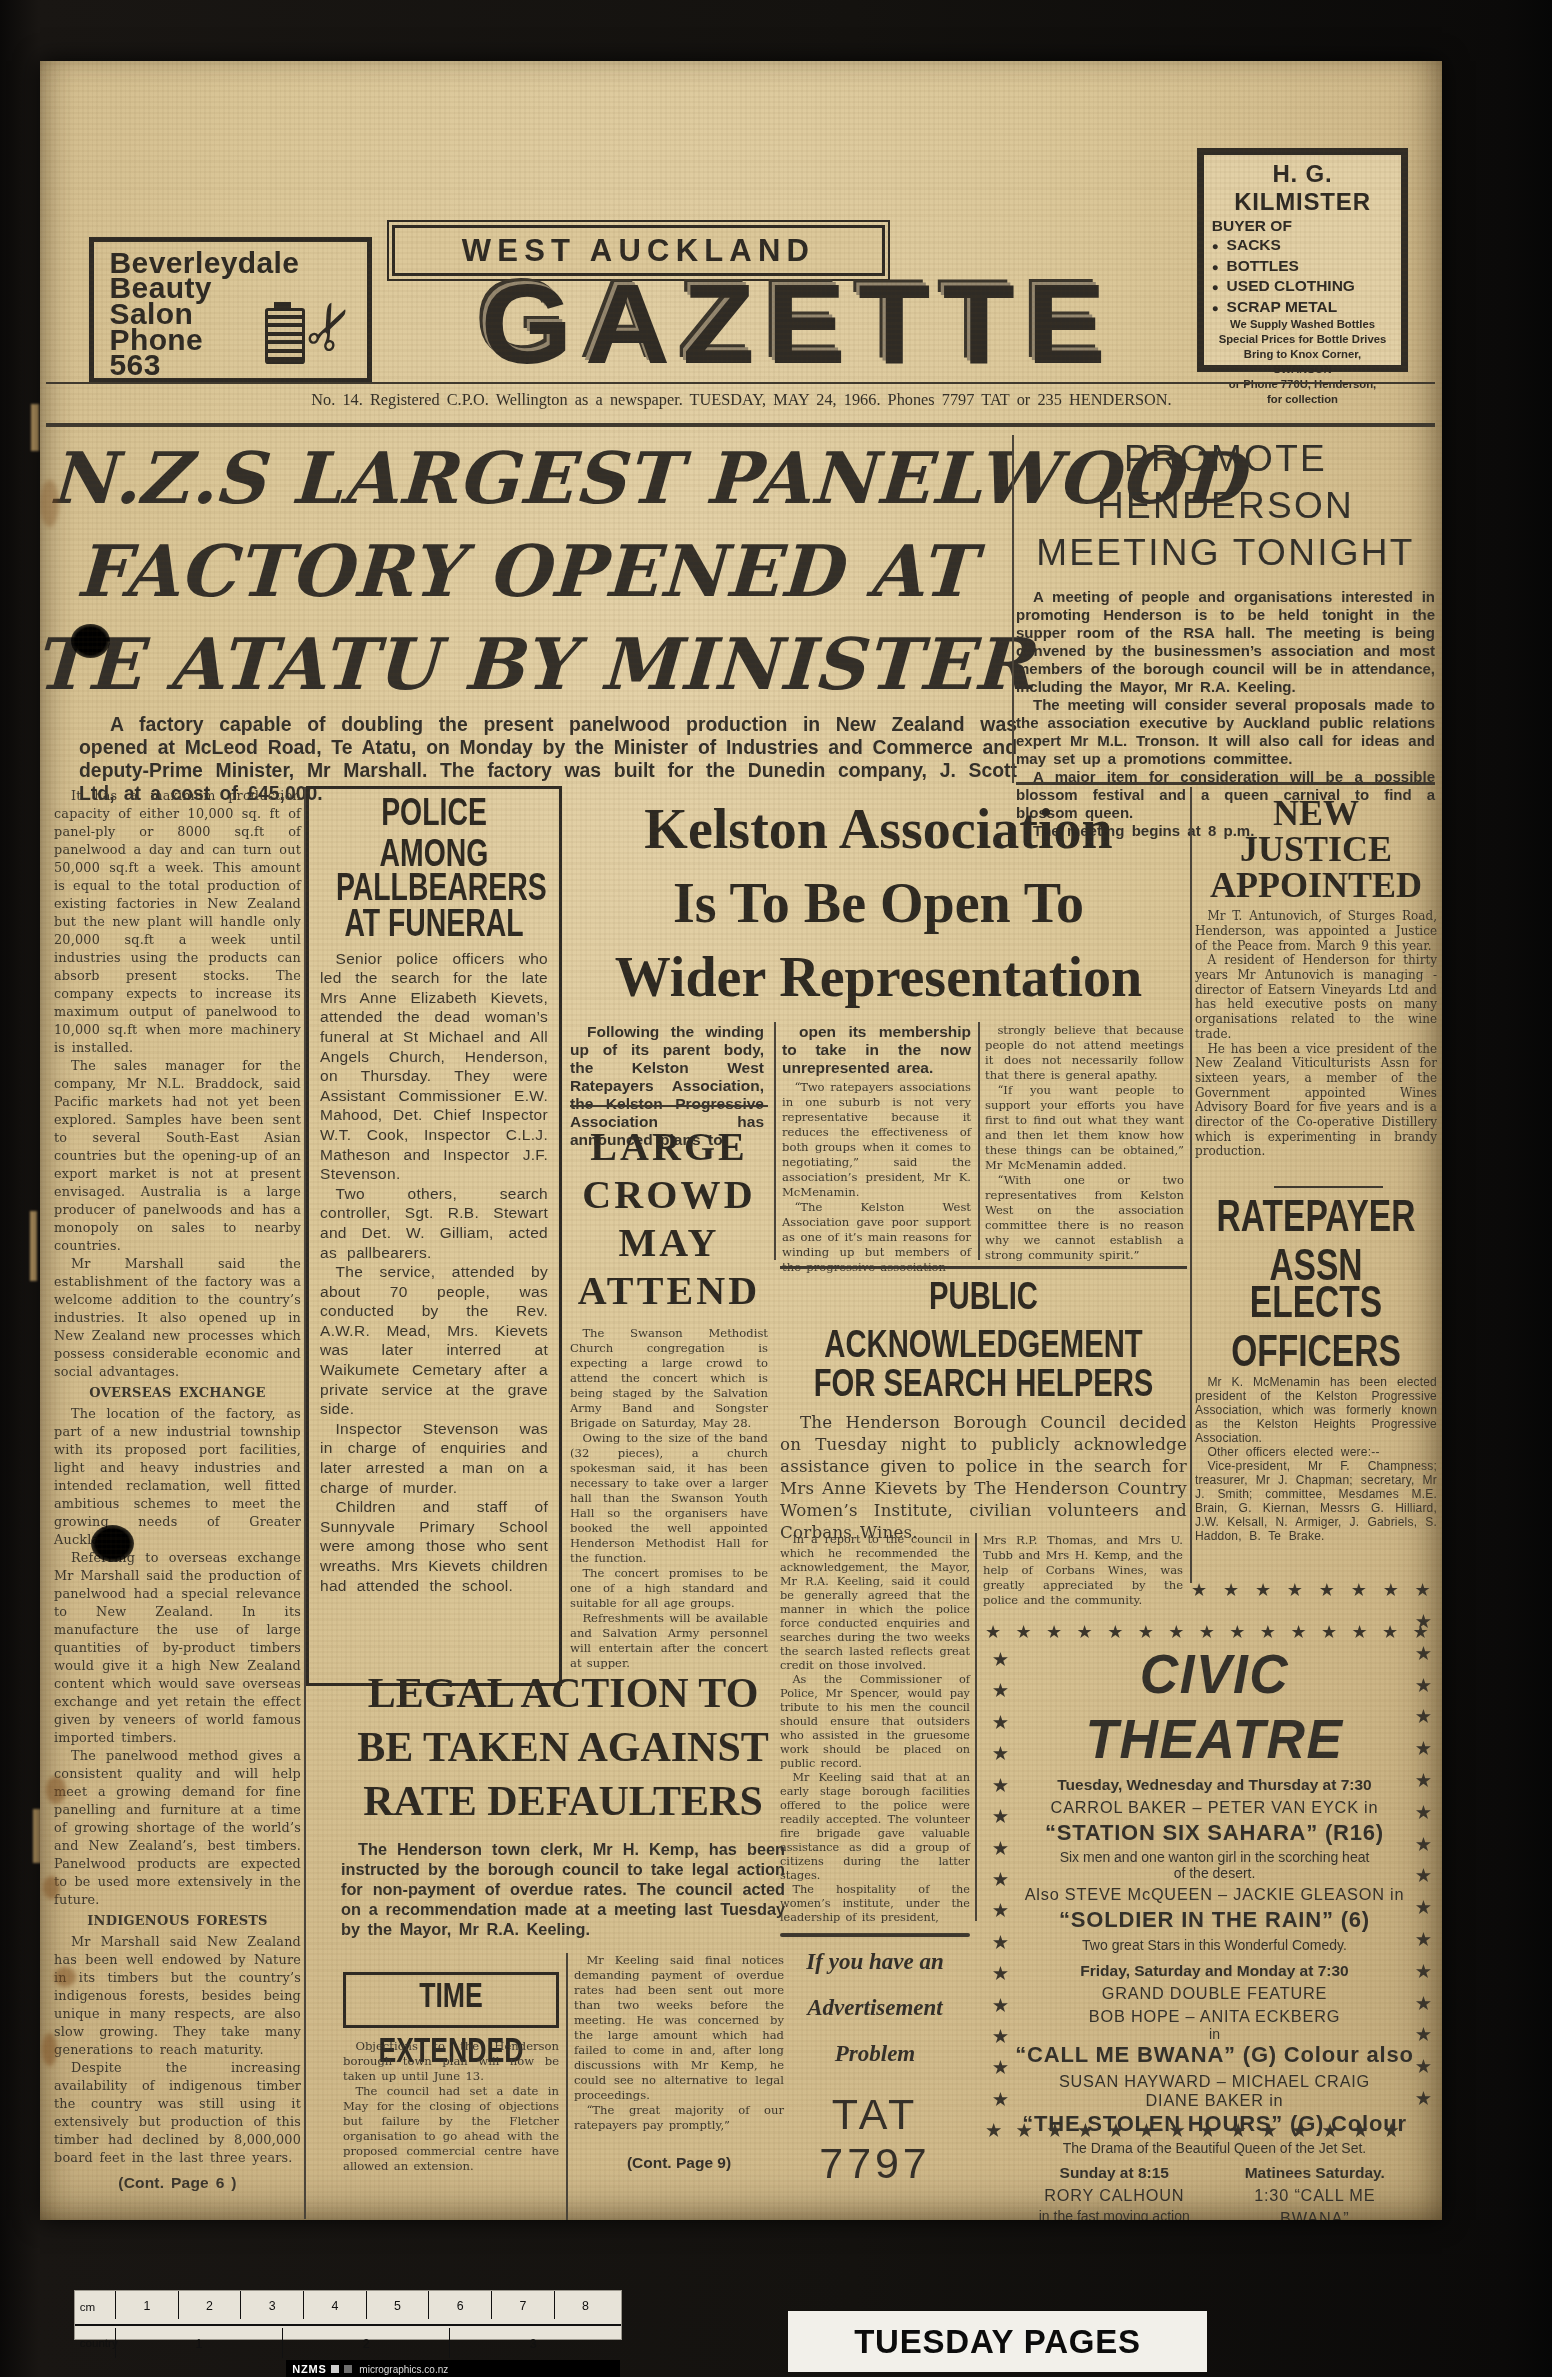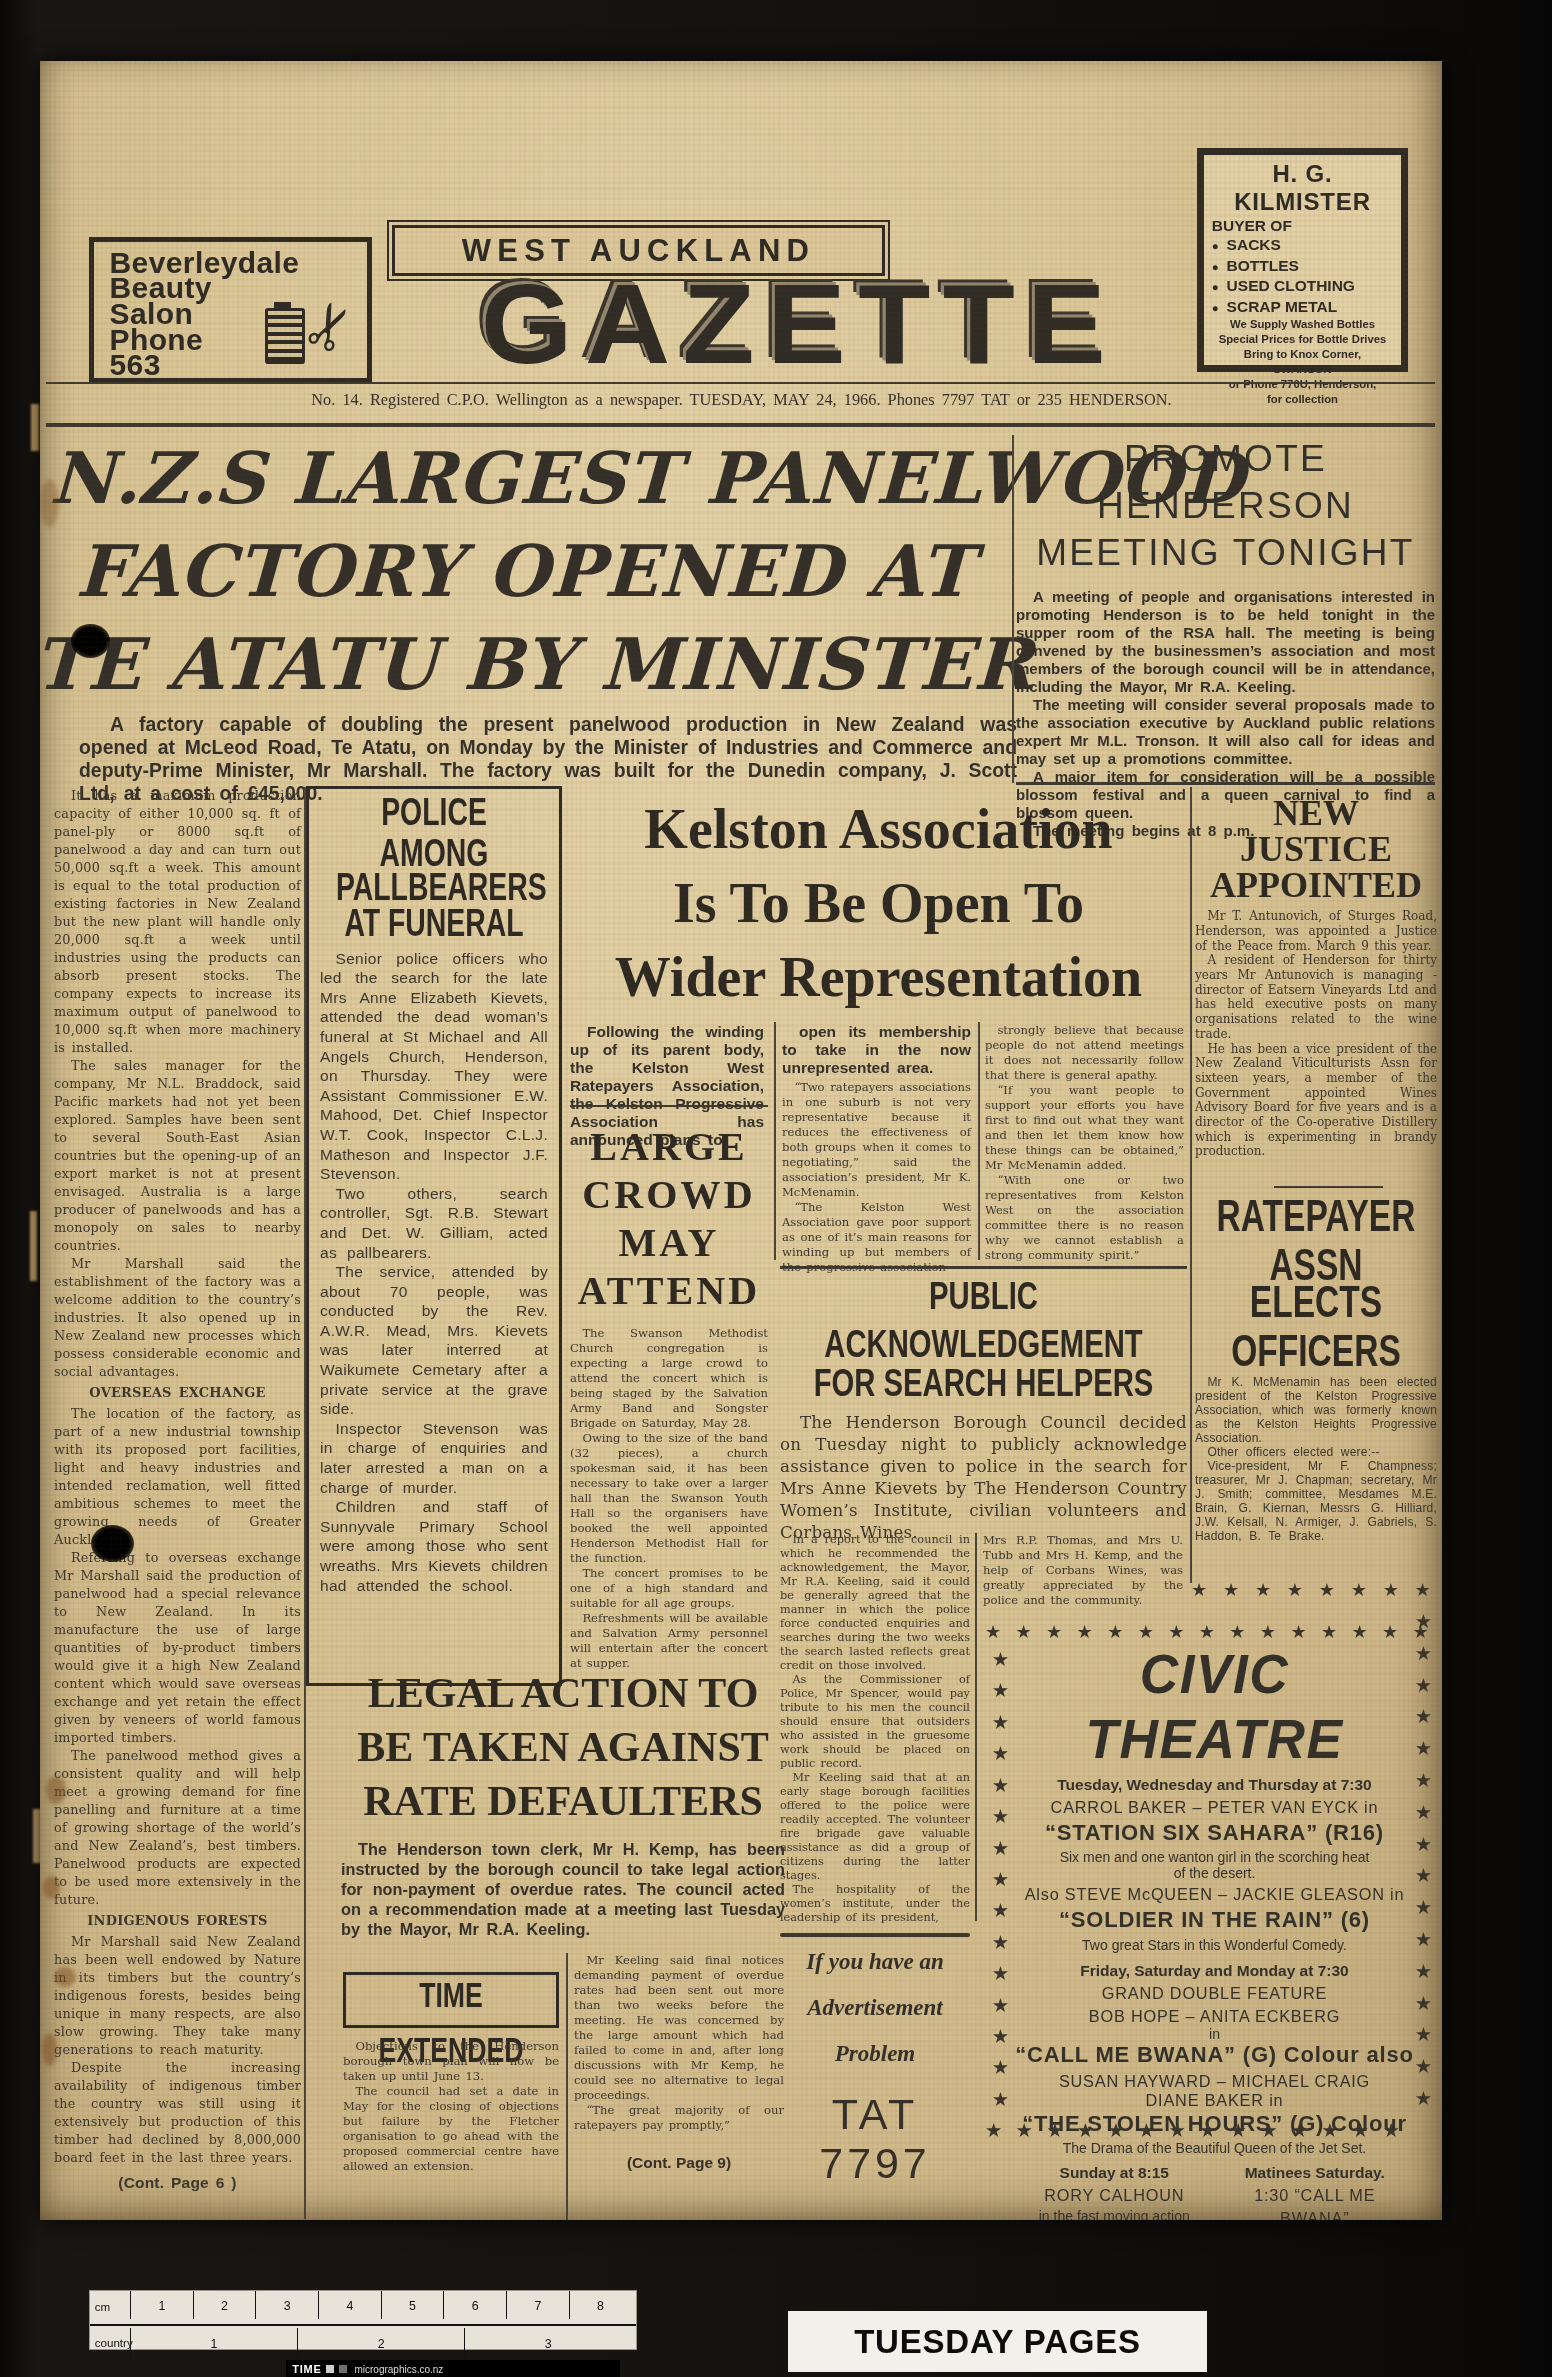--- a/index.html
+++ b/index.html
@@ -90,22 +90,22 @@
   
   .tat-line{font-family:"Liberation Serif",serif;font-style:italic;font-weight:700;font-size:23px;
             color:#332f29;text-align:center;}
   .tat-big{font-family:"Liberation Sans",sans-serif;font-weight:400;font-size:43px;letter-spacing:3.9px;
            color:#332f29;text-align:center;}
   
   .hole{position:absolute;border-radius:50%;background:radial-gradient(#000 55%,rgba(0,0,0,.25) 100%);filter:blur(0.4px);}
   .stain{position:absolute;border-radius:50%;background:#7a4a1d;opacity:.5;filter:blur(2.3px);}
   .speck{position:absolute;background:#c2a068;filter:blur(0.8px);}
   
-  .ruler{position:absolute;left:74px;top:2290px;width:548px;height:60px;background:#e7e3d8;
-         border:1.6px solid #9a968c;box-sizing:border-box;margin-left:15px;}
+  .ruler{position:absolute;left:74px;top:2290px;width:548px;height:50px;background:#e7e3d8;
+         border:1.6px solid #9a968c;box-sizing:border-box;}
   .ruler-label{position:absolute;left:4.7px;font-family:"Liberation Sans",sans-serif;font-size:11.6px;color:#111;}
   .cm-row{position:absolute;left:40px;top:0;right:4.7px;height:28px;display:flex;}
   .cm-row span{flex:1;border-left:1.6px solid #111;font-family:"Liberation Sans",sans-serif;font-size:12.4px;
                color:#111;text-align:center;padding-top:7.8px;}
   .ruler-mid{position:absolute;left:0;right:0;top:33px;height:2.3px;background:#111;}
   .in-row{position:absolute;left:40px;top:37px;right:4.7px;height:29.5px;display:flex;}
   .in-row span{flex:1;border-left:1.6px solid #111;font-family:"Liberation Sans",sans-serif;font-size:12.4px;
                color:#111;text-align:center;padding-top:9.3px;}
   .nzms{position:absolute;left:286px;top:2360px;width:334px;height:18px;background:#000;display:flex;
         align-items:center;padding:0 6.2px;box-sizing:border-box;}
@@ -422,21 +422,21 @@
     <div class="ruler-mid"></div>
     <span class="ruler-label" style="top:45px;">country</span>
     <div class="in-row">
         <span>1</span>
         <span>2</span>
         <span>3</span>
       </div>
   </div>
 
   <div class="nzms">
-    <span class="nzms-name">TIME</span>
+    <span class="nzms-name">NZMS</span>
     <span class="nzms-sq sq1"></span>
     <span class="nzms-sq sq2"></span>
     <span class="nzms-url">micrographics.co.nz</span>
   </div>
 
   <div class="damaged">
     <span>TUESDAY PAGES</span>
   </div>
 
 </div>

